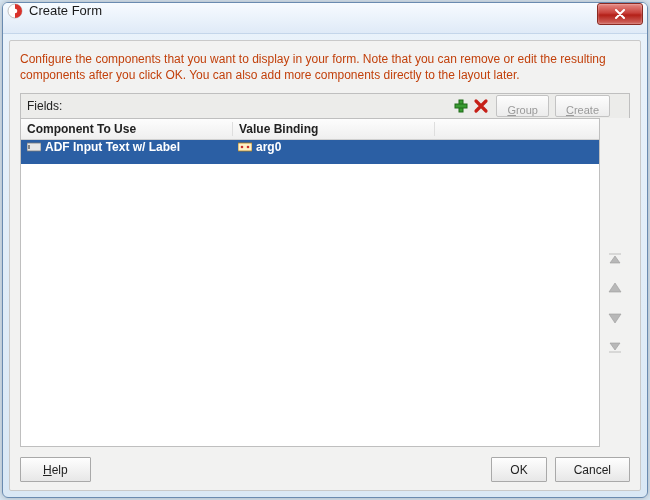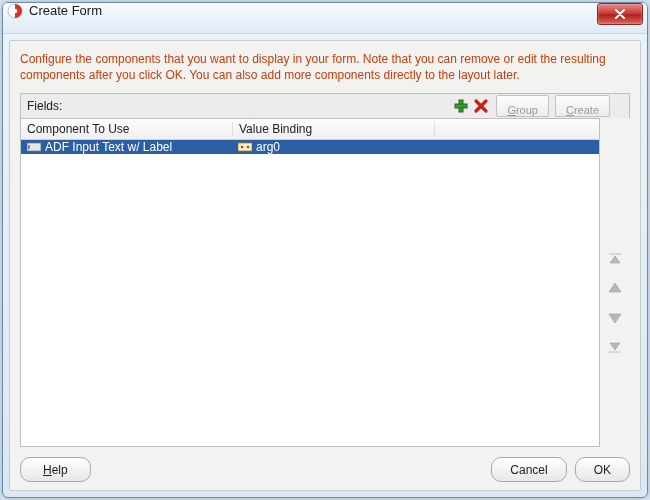--- a/index.html
+++ b/index.html
@@ -77,21 +77,21 @@
     height: 20px;
     padding: 0 10px;
     border: 1px solid #c3c3c3;
     background: linear-gradient(#fdfdfd,#ececec);
     color: #9a9a9a;
     border-radius: 2px;
     display: flex; align-items: flex-end;
     font-size: 11px;
   }
 
-  .main-row { flex:1; display:flex; }
+  .main-row { flex:1; display:flex;font-weight:bold; }
   .table-wrap {
     flex: 1;
     border: 1px solid #bfbfbf;
     background: #fff;
     display: flex; flex-direction: column;
     overflow: hidden;
   }
   .thead {
     display: flex;
     background: linear-gradient(#fdfdfd,#efefef);
@@ -99,21 +99,21 @@
     height: 20px;
     align-items: center;
     color: #222;
   }
   .col1 { width: 205px; padding-left: 6px; border-right: 1px solid #dedede; }
   .col2 { width: 195px; padding-left: 6px; border-right: 1px solid #dedede; }
   .col3 { flex:1; padding-left: 6px; }
 
   .tbody { flex:1; overflow:auto; }
   .trow {
-    display:flex; height: 14px; align-items:flex-start;
+    display:flex; height: 24px; align-items:flex-start;
     color:#fff;
   }
   .trow.selected { background: #2b5fa4; }
   .cell { display:flex; align-items:center; gap:4px; }
   .cell.col1 { border-right:none; }
   .cell.col2 { border-right:none; }
   .mini-icon { width:14px; height:12px; display:inline-flex; align-items:center; justify-content:center; }
 
   .side-arrows {
     width: 30px;
@@ -129,21 +129,21 @@
   .arrow-btn svg { display:block; }
 
   .footer {
     display:flex; align-items:center;
     padding-top: 10px; gap: 8px;
   }
   .std-btn {
     height: 23px;
     padding: 0 18px;
     border: 1px solid #a9a9a9;
-    border-radius: 10px;
+    border-radius: 1px;
     background: linear-gradient(#fefefe,#e7e7e7);
     color: #222;
     display:flex; align-items:center; justify-content:center;
     font-size: 12px;
   }
   .std-btn.help { padding: 0 22px; }
   .spacer { flex:1; }
   .underline-first::first-letter { text-decoration: underline; }
 </style>
 </head>
@@ -245,20 +245,20 @@
         </div>
       </div>
     </div>
 
     <div class="footer">
       <div class="std-btn help">
         <span class="underline-first">Help</span>
       </div>
       <div class="spacer"></div>
       <div class="std-btn">
+        <span>OK</span>
+      </div>
+      <div class="std-btn">
         <span>Cancel</span>
-      </div>
-      <div class="std-btn">
-        <span>OK</span>
       </div>
     </div>
   </div>
 </div>
 
 </body></html>

